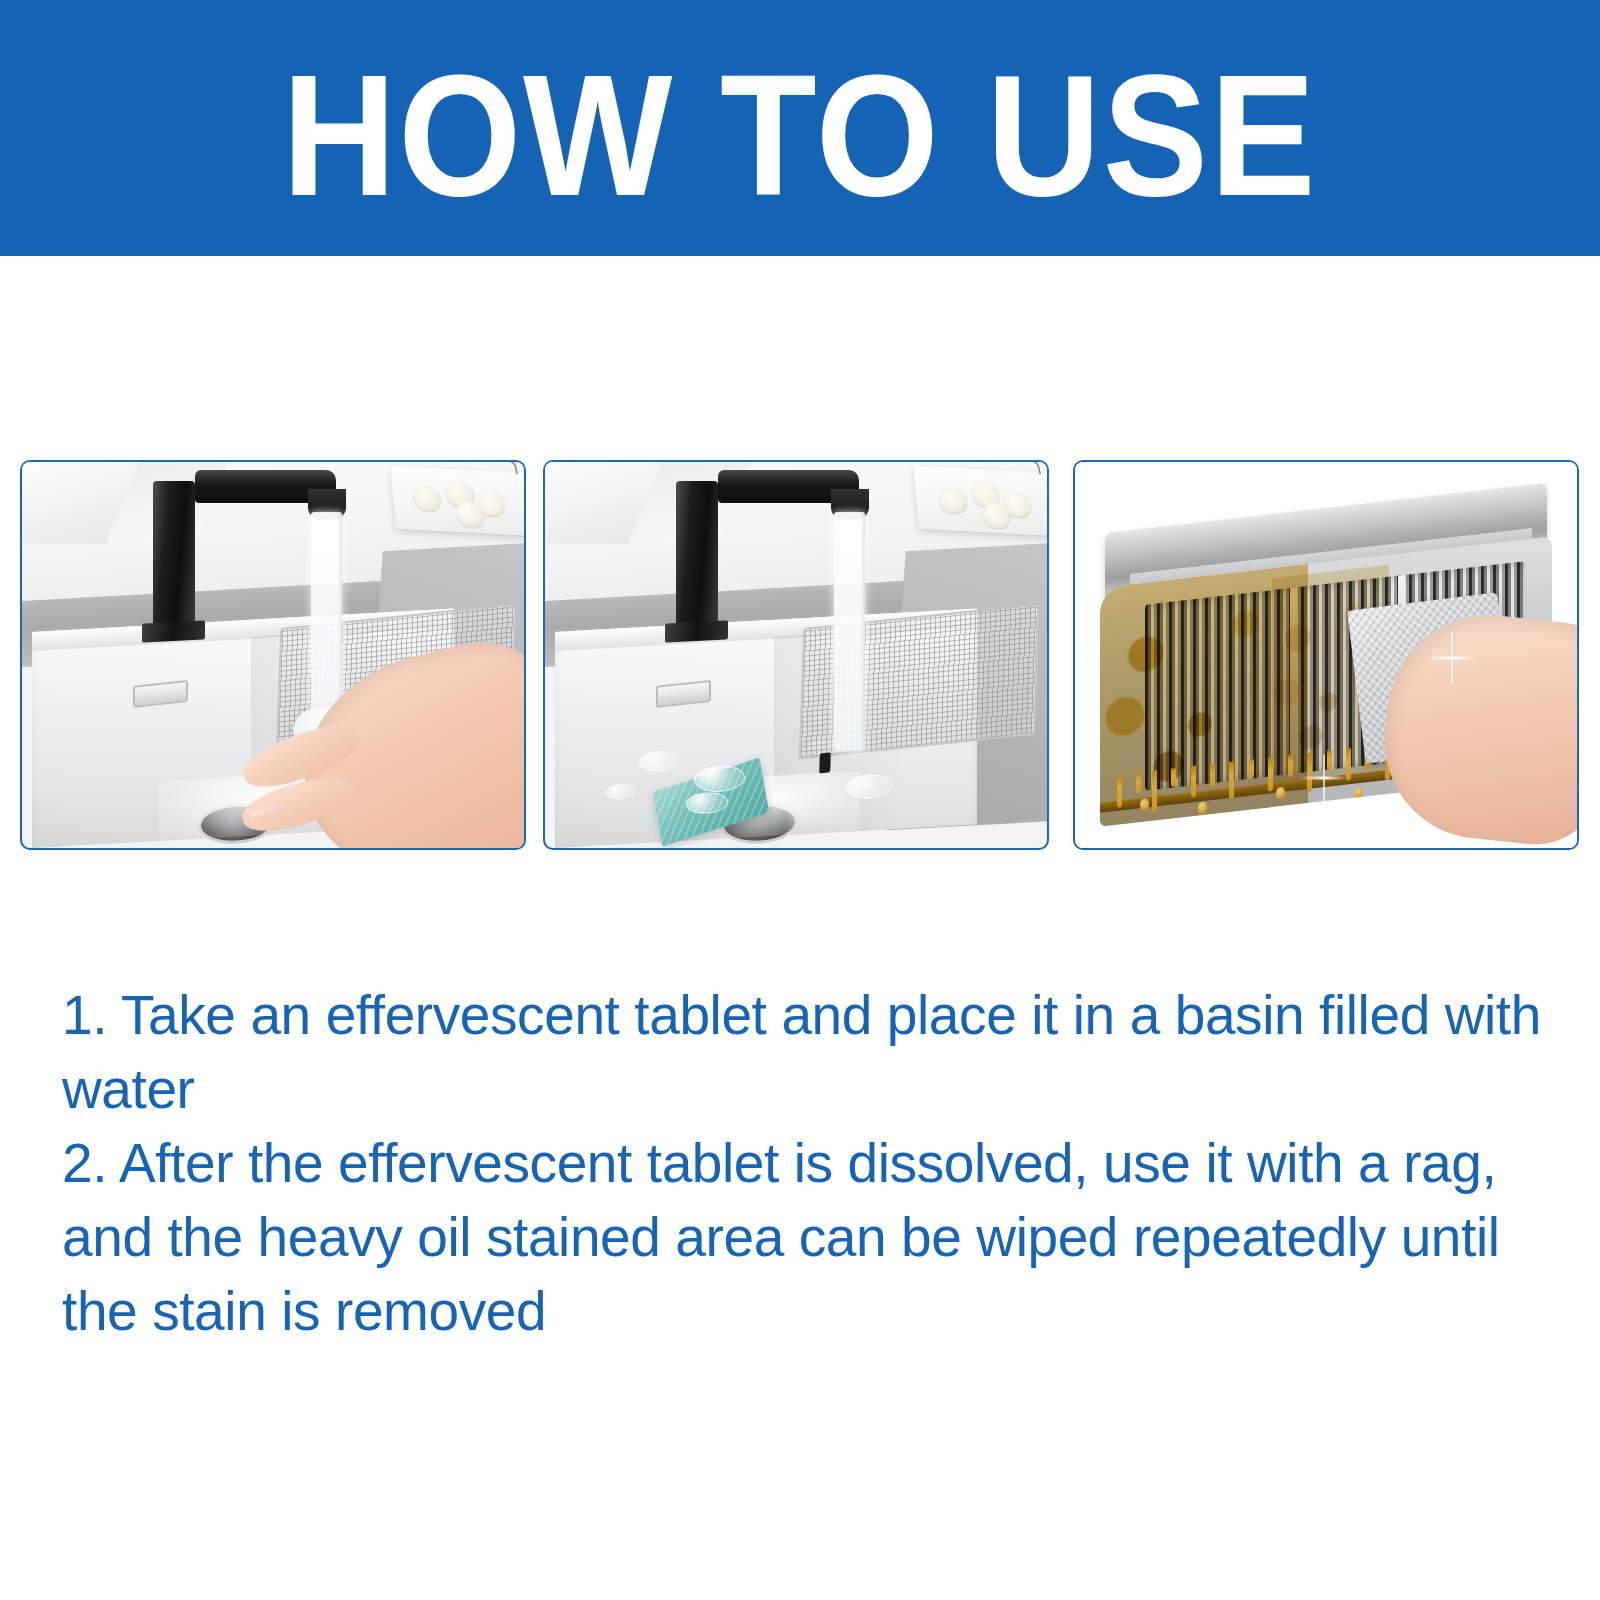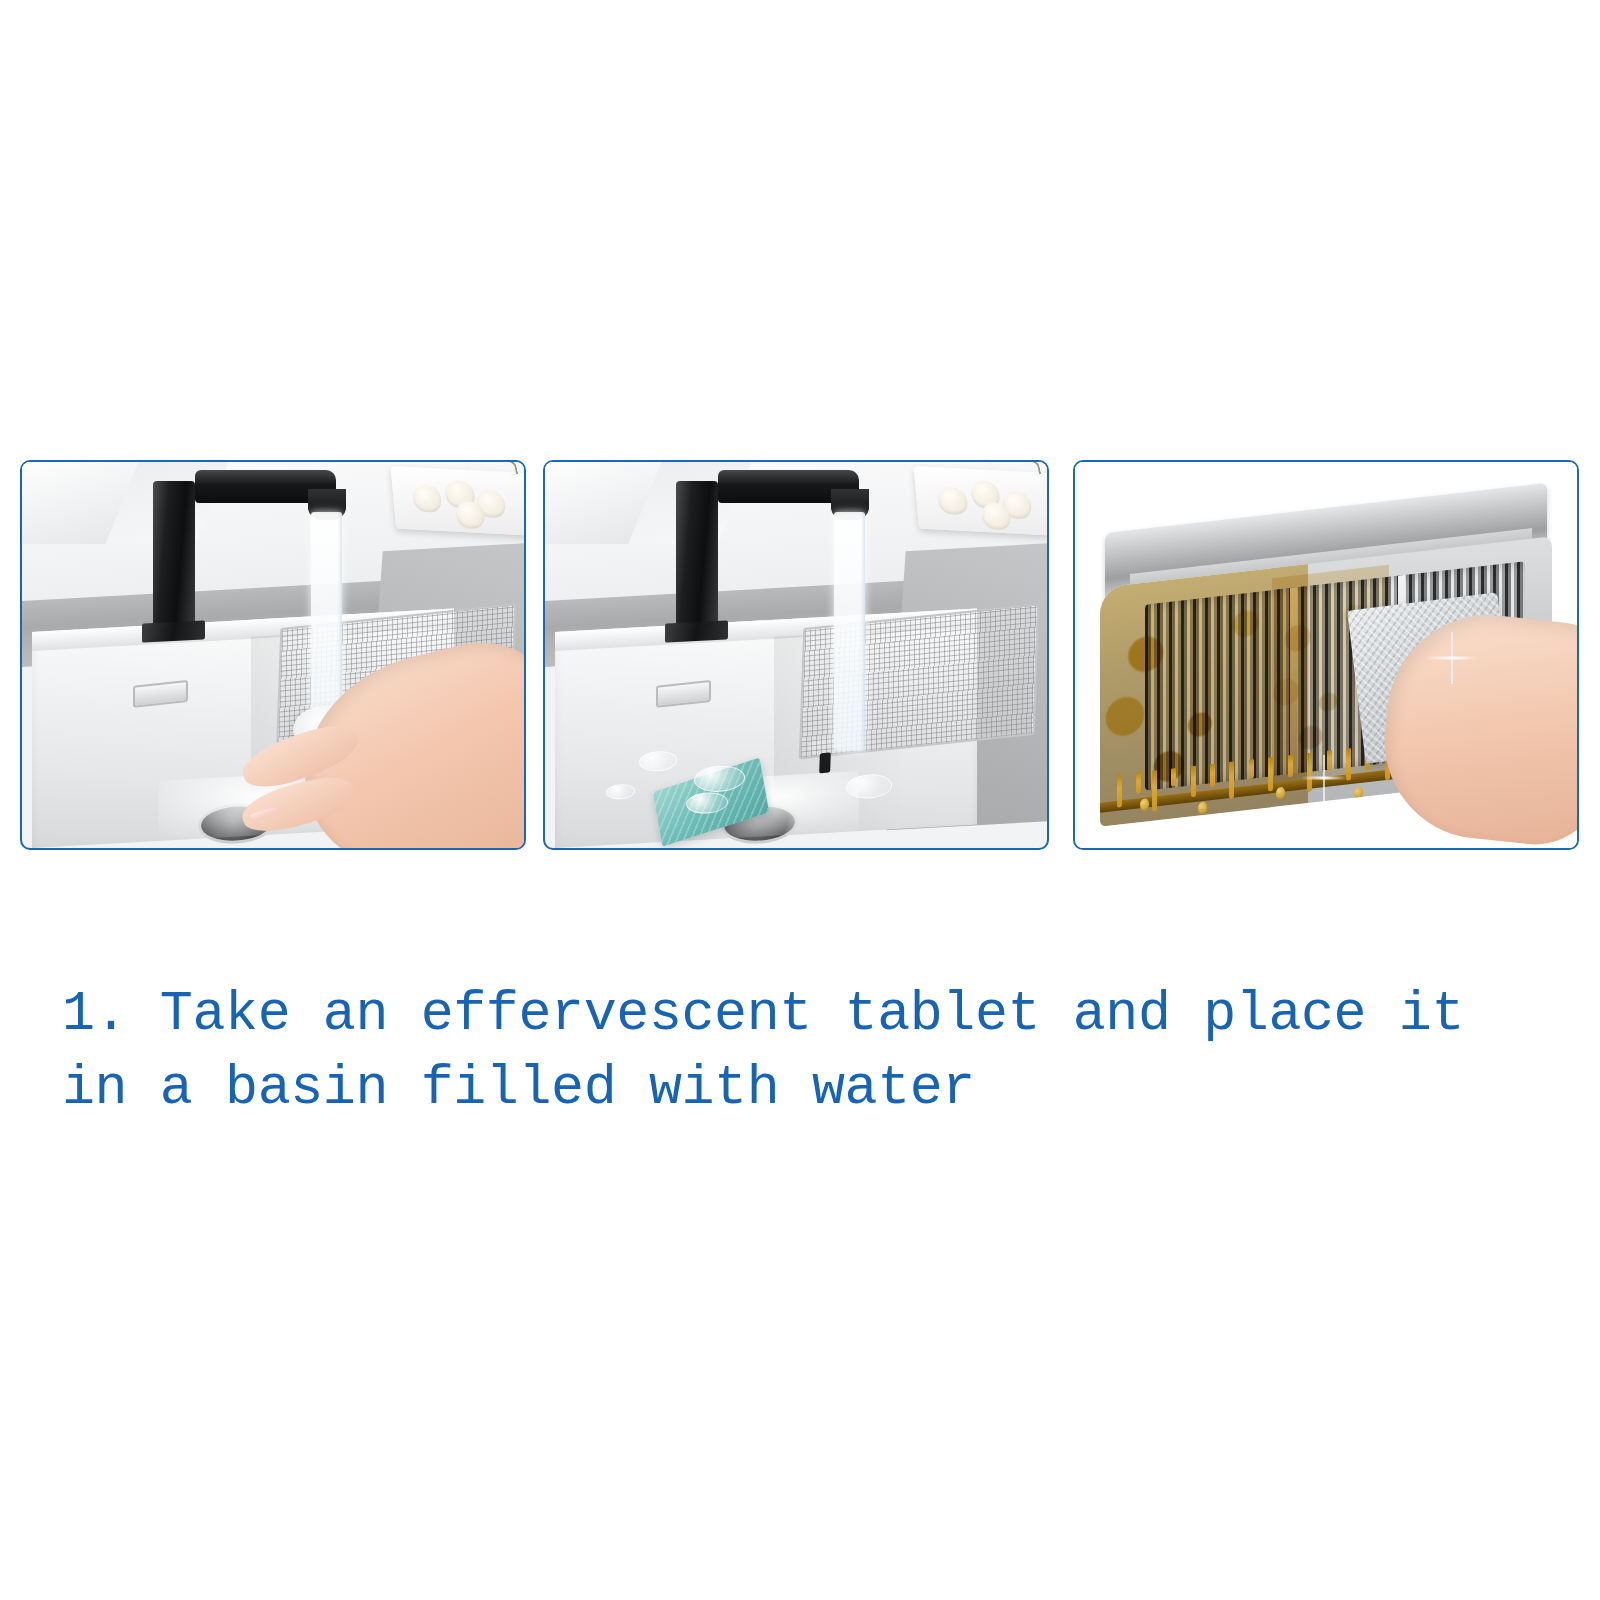--- a/index.html
+++ b/index.html
@@ -291,27 +291,30 @@
 
   
   .instructions {
     position:absolute; left:62px; top:978px; width:1480px;
     color:#1763b4;
     font-family:"Liberation Sans", sans-serif;
     font-size:55px;
     line-height:74px;
     letter-spacing:-0.4px;
   }
-  .instr-line { white-space:pre-wrap;font-family:Liberation Mono, monospace; }
+  .instr-line { white-space:pre-wrap; }
 </style>
 </head>
 <body>
 
 <div class="page">
 
+  <div class="header-banner">
+    <div class="header-title">HOW TO USE</div>
+  </div>
 
   <div class="panel-row">
 
     <div class="photo-panel" id="panel-1">
       <div class="photo-stage">
         <div class="sink-wall">
           <div class="wall-shaft a"></div>
           <div class="wall-shaft b"></div>
         </div>
         <div class="counter-back"></div>
@@ -451,15 +454,16 @@
         <div class="hand-3"></div>
 
         <div class="sparkle" style="left:70%; top:44%; width:52px; height:52px;"></div>
         <div class="sparkle" style="left:45%; top:76%; width:46px; height:46px;"></div>
       </div>
     </div>
   </div>
 
   <div class="instructions">
     <div class="instr-line">1. Take an effervescent tablet and place it in a basin filled with water</div>
+    <div class="instr-line">2. After the effervescent tablet is dissolved, use it with a rag, and the heavy oil stained area can be wiped repeatedly until the stain is removed</div>
   </div>
 
 </div>
 
 </body></html>

